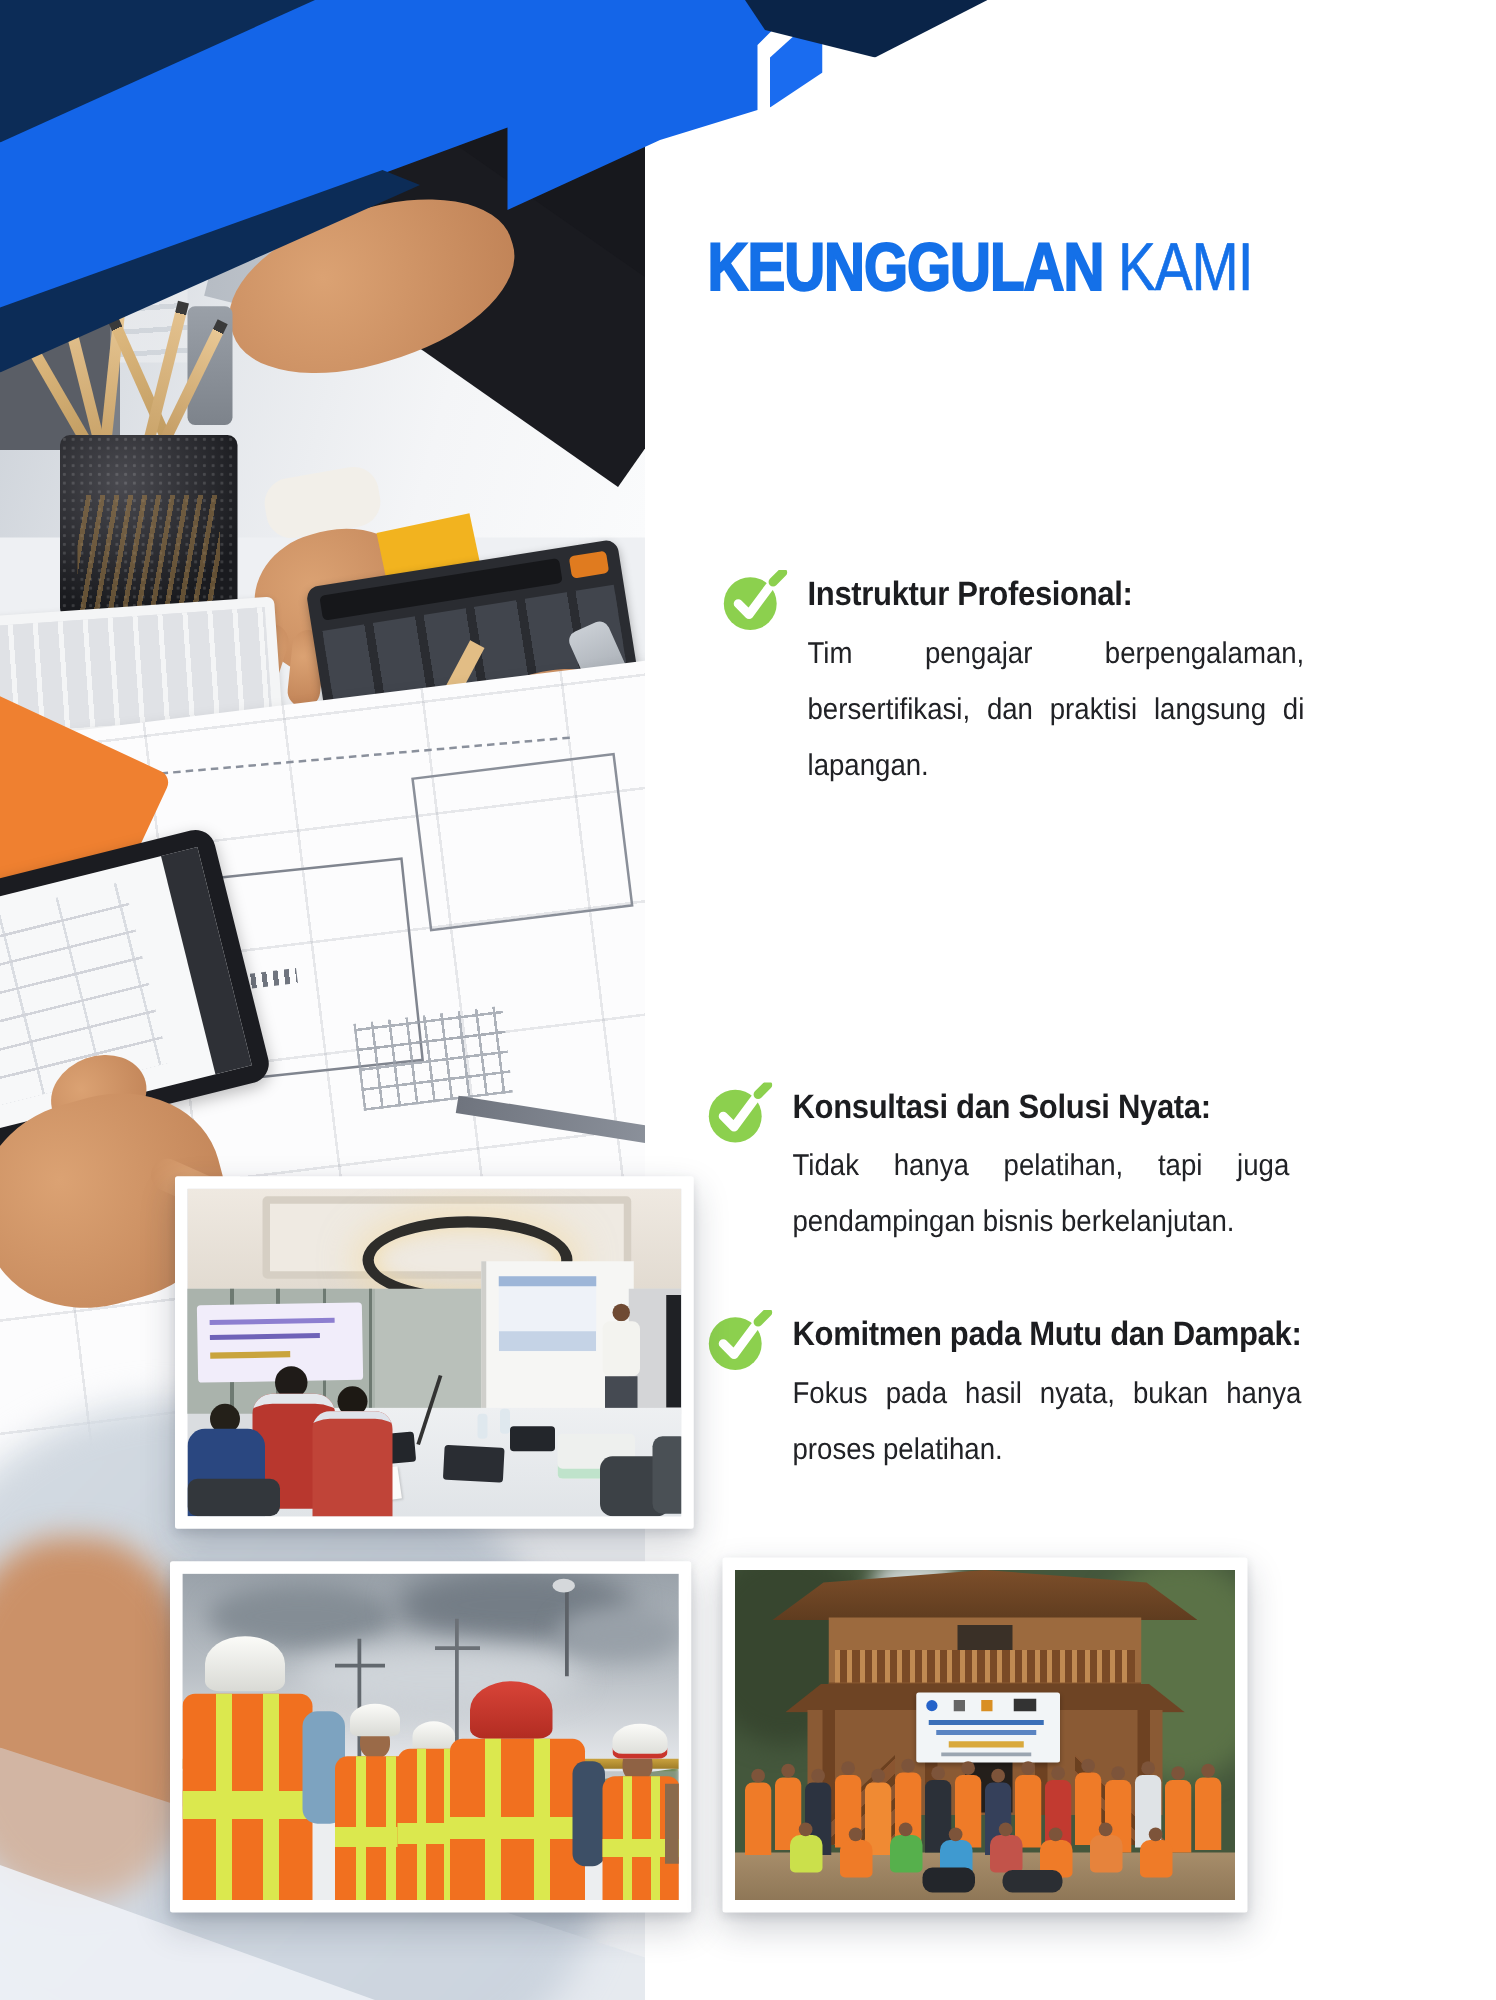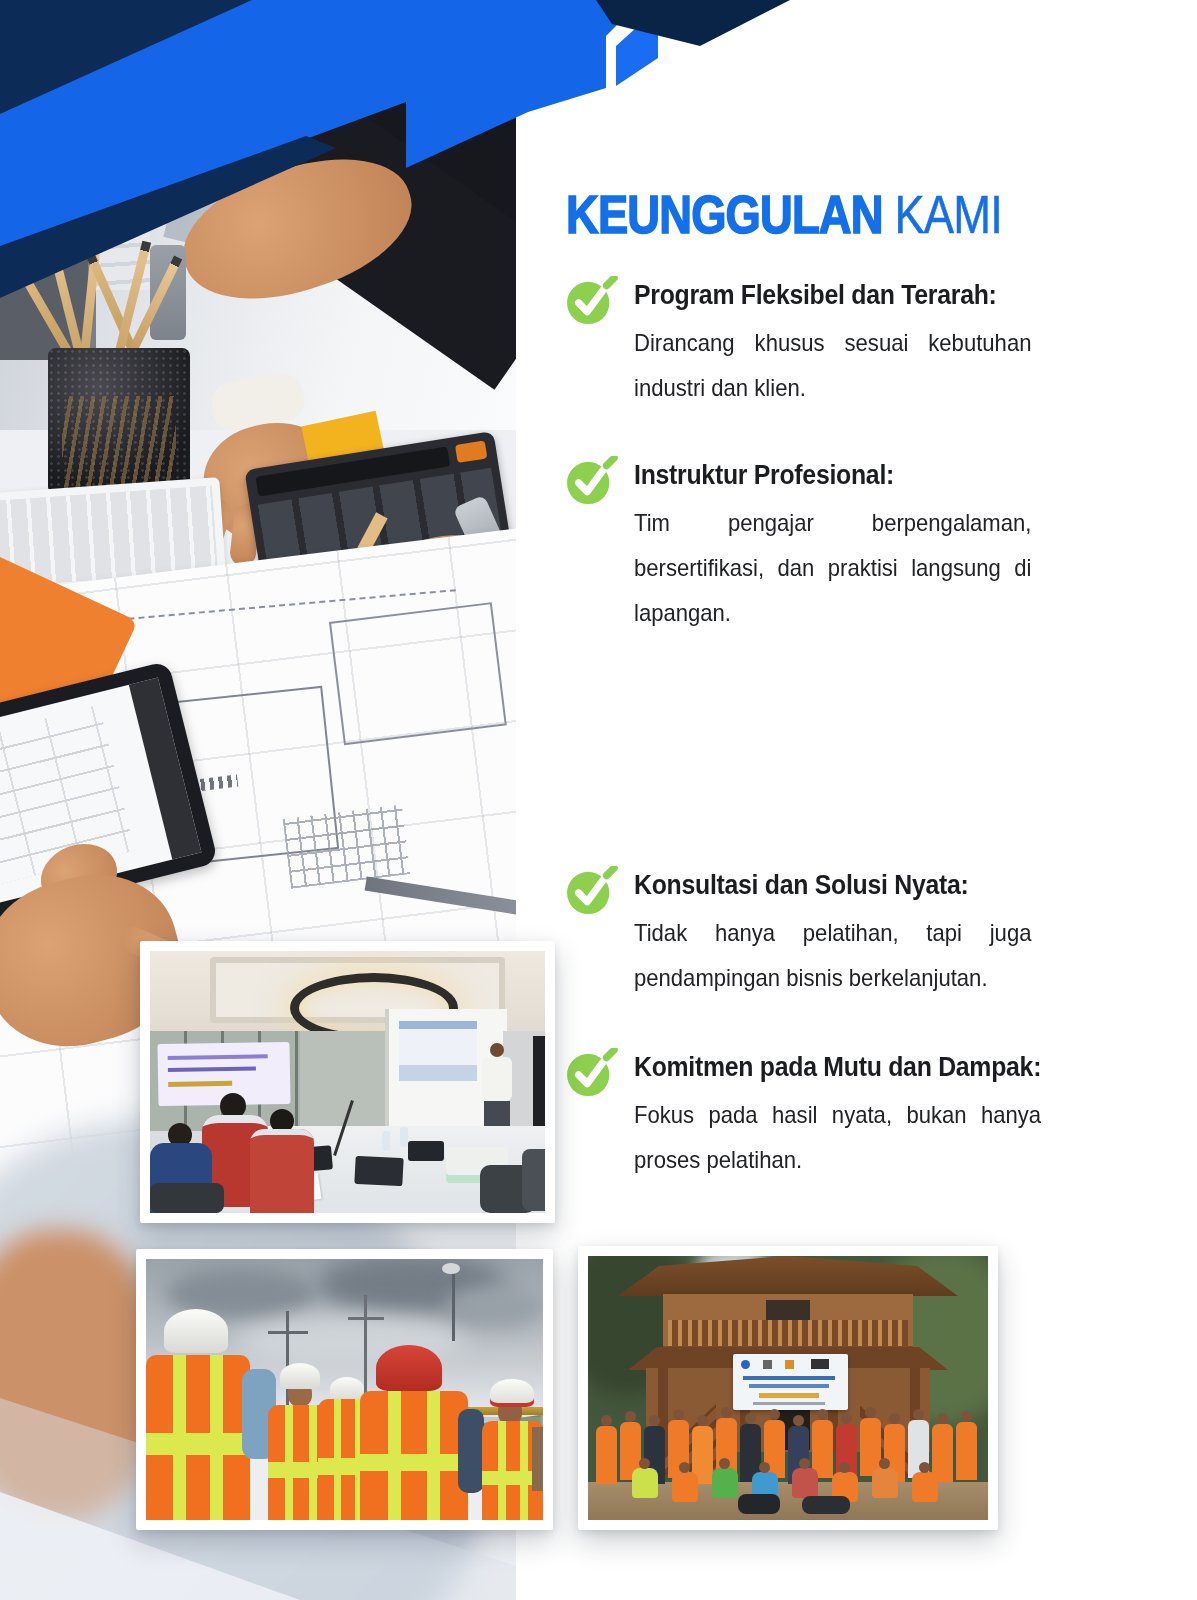--- a/index.html
+++ b/index.html
@@ -136,32 +136,21 @@
     <div class="rb-navy3"></div>
   </div>
 
   <div class="wedge1"></div>
   <div class="wedge2"></div>
 
   <section class="content">
     <h1 class="title"><span class="t1">KEUNGGULAN</span> <span class="t2">KAMI</span></h1>
   </section>
 
-  <div class="advantage" style="top:276px;left:566px;">
-    <span class="check"><svg width="54" height="50" viewBox="0 0 56 52">
-          <circle cx="23" cy="28" r="22" fill="#8cd04e"></circle>
-          <path d="M13 28 L22 37 L39 14" stroke="#fff" stroke-width="7.5" fill="none" stroke-linecap="round" stroke-linejoin="round"></path>
-          <path d="M42 10 L50 2" stroke="#8cd04e" stroke-width="7.5" stroke-linecap="round"></path>
-        </svg></span>
-    <div class="adv-text">
-        <h3>Program Fleksibel dan Terarah:</h3>
-        <p>Dirancang khusus sesuai kebutuhan industri dan klien.</p>
-      </div>
-  </div>
-  <div class="advantage" style="top:456px;left:566px;">
+  <div class="advantage" style="top:456px;left:578px;">
     <span class="check"><svg width="54" height="50" viewBox="0 0 56 52">
           <circle cx="23" cy="28" r="22" fill="#8cd04e"></circle>
           <path d="M13 28 L22 37 L39 14" stroke="#fff" stroke-width="7.5" fill="none" stroke-linecap="round" stroke-linejoin="round"></path>
           <path d="M42 10 L50 2" stroke="#8cd04e" stroke-width="7.5" stroke-linecap="round"></path>
         </svg></span>
     <div class="adv-text">
         <h3>Instruktur Profesional:</h3>
         <p>Tim pengajar berpengalaman, bersertifikasi, dan praktisi langsung di lapangan.</p>
       </div>
   </div>

